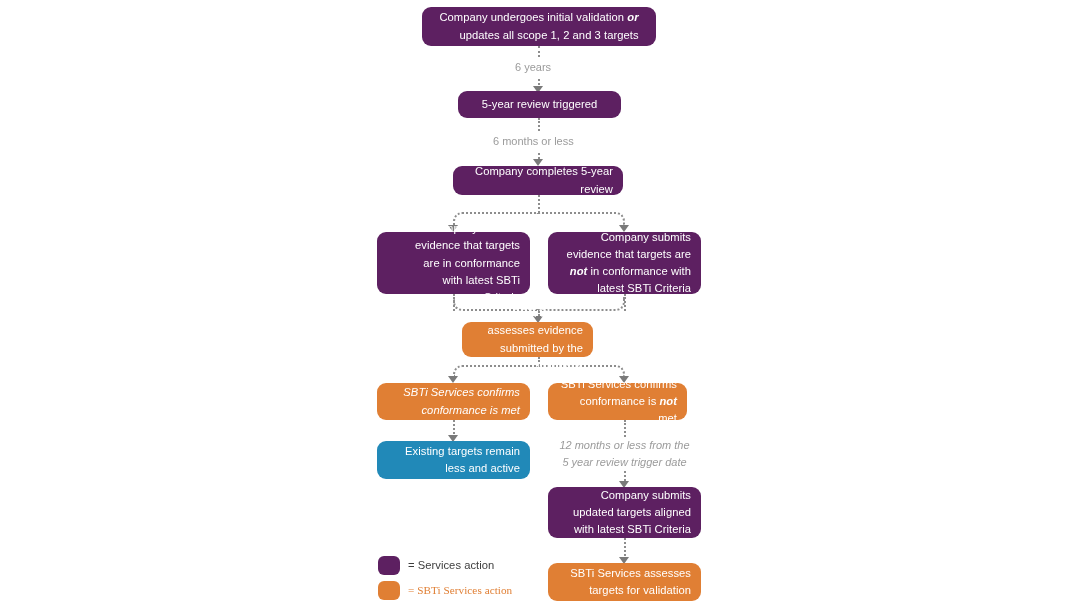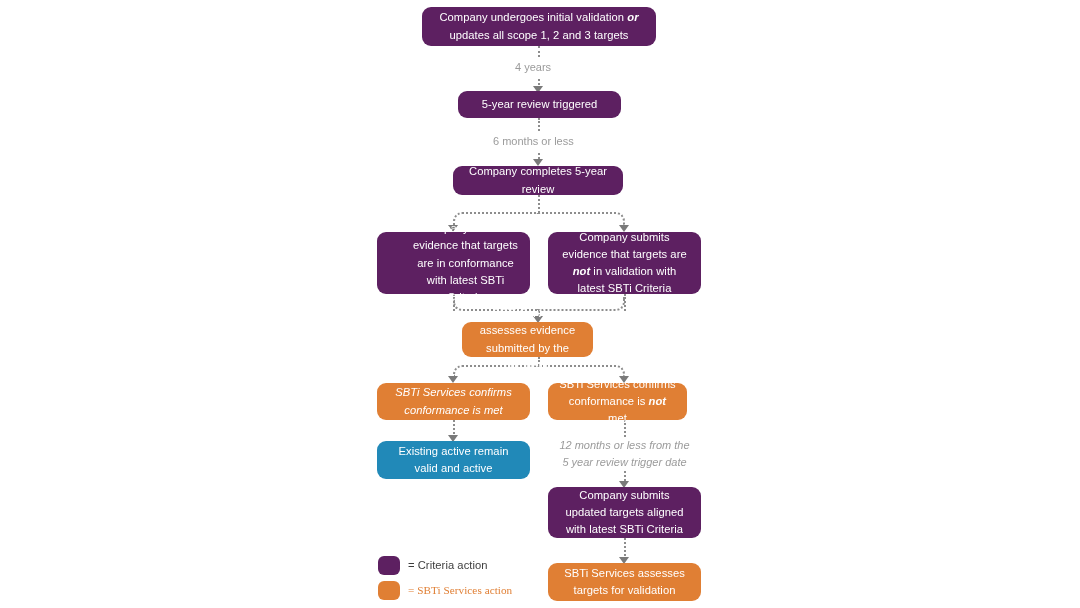--- a/index.html
+++ b/index.html
@@ -32,21 +32,21 @@
     display: flex;
     align-items: center;
     justify-content: center;
     text-align: center;
     color: #ffffff;
     font-size: 11.2px;
     line-height: 1.52;
     padding: 6px 10px;
     letter-spacing: 0.05px;
   }
-  .node span.txt { display: block; }
+  .node span.txt { display: block; text-align: right; }
   .node b { font-weight: 700; font-style: italic; }
 
   .purple { background: #5d2061; }
   .orange { background: #e07f34; }
   .blue   { background: #2189b8; }
 
   
   .vline {
     position: absolute;
     width: 0;
@@ -159,21 +159,21 @@
 
   <div class="vline" style="left:453px; top:420px; height:18px;"></div>
   <div class="arrow" style="left:448px; top:435px;"></div>
 
   <div class="vline" style="left:624px; top:420px; height:65px;"></div>
   <div class="arrow" style="left:619px; top:481px;"></div>
 
   <div class="vline" style="left:624px; top:538px; height:22px;"></div>
   <div class="arrow" style="left:619px; top:557px;"></div>
 
-  <div class="elabel" style="left:511px; top:58px;">4 years</div>
+  <div class="elabel" style="left:511px; top:58px;">6 years</div>
 
   <div class="elabel" style="left:489px; top:132px;">6 months or less</div>
 
   <div style="position:absolute; left:556px; top:437px; width:137px; text-align:center;font-style:italic;">
     <div class="elabel" style="position:static; display:block; padding:0;">12 months or less from the</div>
     <div class="elabel" style="position:static; display:block; padding:0;">5 year review trigger date</div>
   </div>
 
   <div class="node purple" style="left:422px; top:7px; width:234px; height:39px;">
     <span class="txt"><span>Company undergoes initial validation </span><b>or</b><br><span>updates all scope 1, 2 and 3 targets</span></span>
@@ -185,51 +185,51 @@
 
   <div class="node purple" style="left:453px; top:166px; width:170px; height:29px;">
     <span class="txt">Company completes 5-year review</span>
   </div>
 
   <div class="node purple" style="left:377px; top:232px; width:153px; height:62px;padding-left:34px;">
     <span class="txt">Company submits evidence that targets are in conformance with latest SBTi Criteria</span>
   </div>
 
   <div class="node purple" style="left:548px; top:232px; width:153px; height:62px;">
-    <span class="txt"><span>Company submits evidence that targets are </span><b>not</b><span> in validation with latest SBTi Criteria</span></span>
+    <span class="txt"><span>Company submits evidence that targets are </span><b>not</b><span> in conformance with latest SBTi Criteria</span></span>
   </div>
 
   <div class="node orange" style="left:462px; top:322px; width:131px; height:35px;">
     <span class="txt">SBTi Services assesses evidence submitted by the company</span>
   </div>
 
   <div class="node orange" style="left:377px; top:383px; width:153px; height:37px;font-style:italic;">
     <span class="txt">SBTi Services confirms conformance is met</span>
   </div>
 
   <div class="node orange" style="left:548px; top:383px; width:139px; height:37px;">
     <span class="txt"><span>SBTi Services confirms conformance is </span><b>not</b><span> met</span></span>
   </div>
 
   <div class="node blue" style="left:377px; top:441px; width:153px; height:38px;">
-    <span class="txt">Existing active remain valid and active</span>
+    <span class="txt">Existing targets remain less and active</span>
   </div>
 
   <div class="node purple" style="left:548px; top:487px; width:153px; height:51px;">
     <span class="txt">Company submits updated targets aligned with latest SBTi Criteria</span>
   </div>
 
   <div class="node orange" style="left:548px; top:563px; width:153px; height:38px;">
     <span class="txt">SBTi Services assesses targets for validation</span>
   </div>
 
   <div id="legend">
     <div class="legend-row">
       <div class="legend-swatch" style="background:#5d2061;"></div>
-      <div class="legend-label company">= Criteria action</div>
+      <div class="legend-label company">= Services action</div>
     </div>
     <div class="legend-row">
       <div class="legend-swatch" style="background:#e07f34;"></div>
       <div class="legend-label services">= SBTi Services action</div>
     </div>
   </div>
 
 </div>
 
 </body></html>

